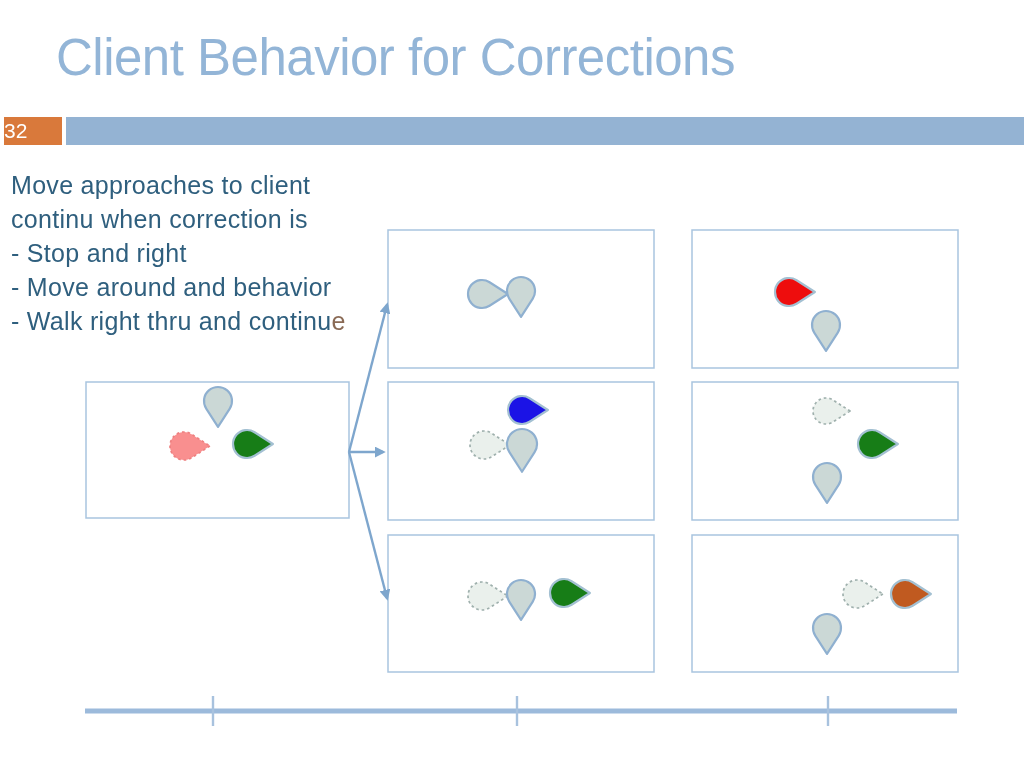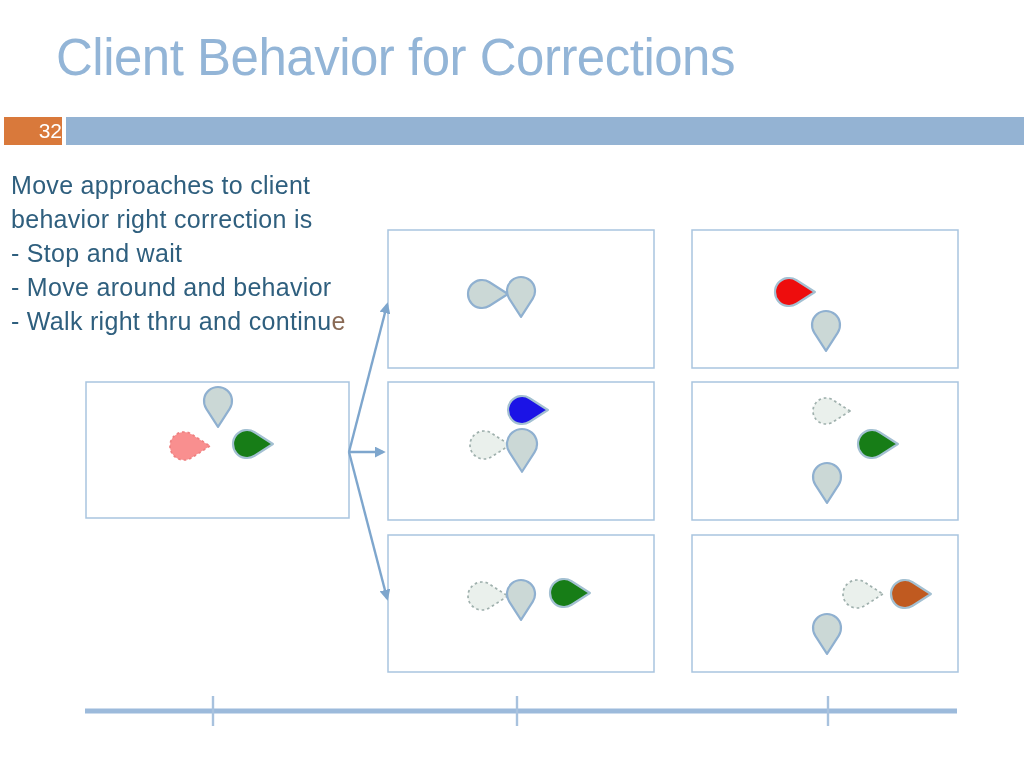--- a/index.html
+++ b/index.html
@@ -9,21 +9,21 @@
   }
   .title{
     position:absolute; left:56px; top:28px;
     font-size:51px; font-weight:400; letter-spacing:-0.5px;
     color:var(--title_text,#93b5d7); white-space:nowrap;
   }
   .badge{
     position:absolute; left:4px; top:117px; width:58px; height:28px;
     background:var(--page_badge_bg,#d9793b);
     color:var(--page_badge_text,#ffffff);
-    font-size:21px; line-height:28px; text-align:right;
+    font-size:21px; line-height:28px; text-align:left;
   }
   .header-bar{
     position:absolute; left:66px; top:117px; width:958px; height:28px;
     background:var(--header_bar,#94b3d3);
   }
   .intro{
     position:absolute; left:11px; top:168px; width:370px;
     color:var(--body_text,#2f5f7e);
     font-size:25px; line-height:34px; letter-spacing:0.3px;
   }
@@ -36,22 +36,22 @@
 
 <div class="slide">
 
   <div class="title">Client Behavior for Corrections</div>
 
   <div class="badge">32</div>
   <div class="header-bar"></div>
 
   <div class="intro">
     <div class="line">Move approaches to client</div>
-    <div class="line">behavior right correction is</div>
-    <div class="line">- Stop and wait</div>
+    <div class="line">continu when correction is</div>
+    <div class="line">- Stop and right</div>
     <div class="line">- Move around and behavior</div>
     <div class="line"><span>- Walk right thru and continu</span><span class="tail">e</span></div>
   </div>
 
   <svg id="diagram-svg" class="diagram" width="1024" height="768" viewBox="0 0 1024 768" xmlns="http://www.w3.org/2000/svg">
       <defs>
         <marker id="ah" viewBox="0 0 10 10" refX="7.5" refY="5" markerWidth="11" markerHeight="11" markerUnits="userSpaceOnUse" orient="auto">
           <path d="M0,0L10,5L0,10Z" fill="#7ea6cd"></path>
         </marker>
       </defs>

